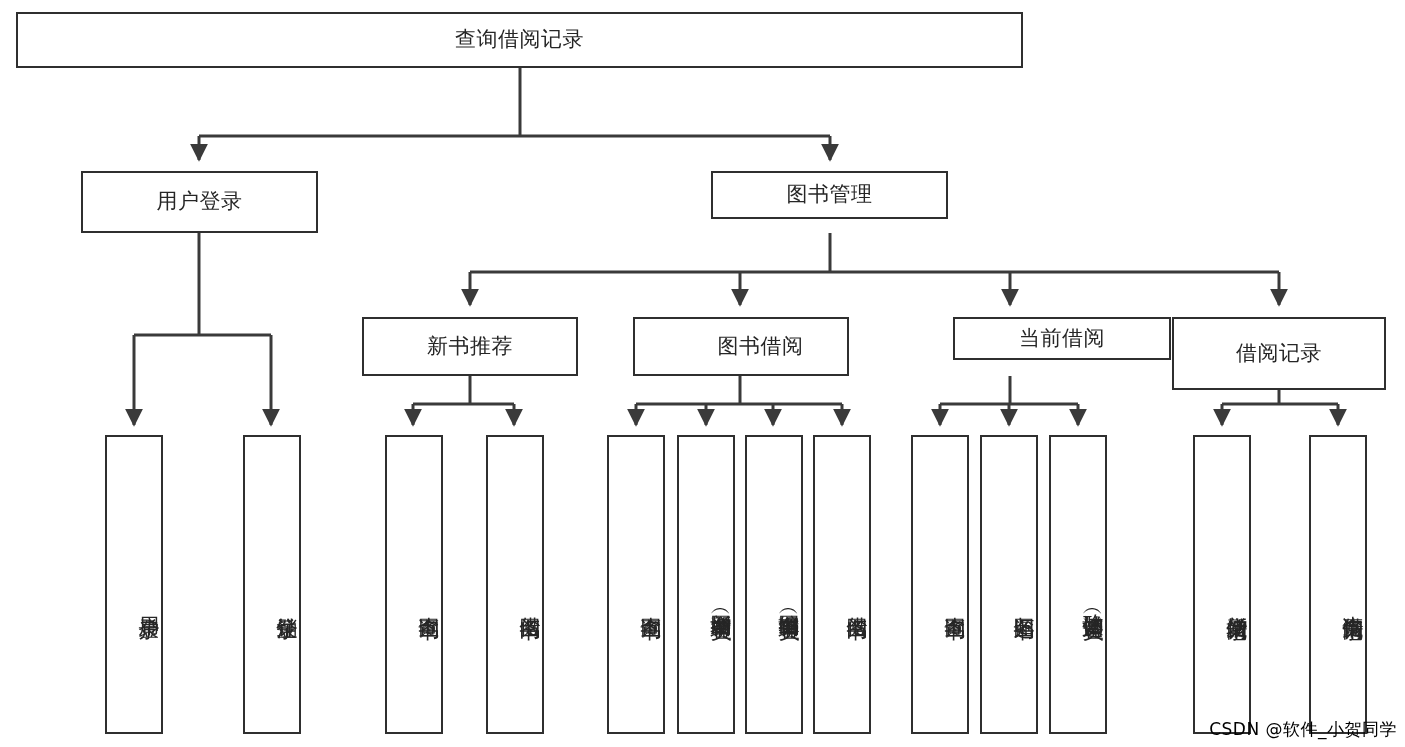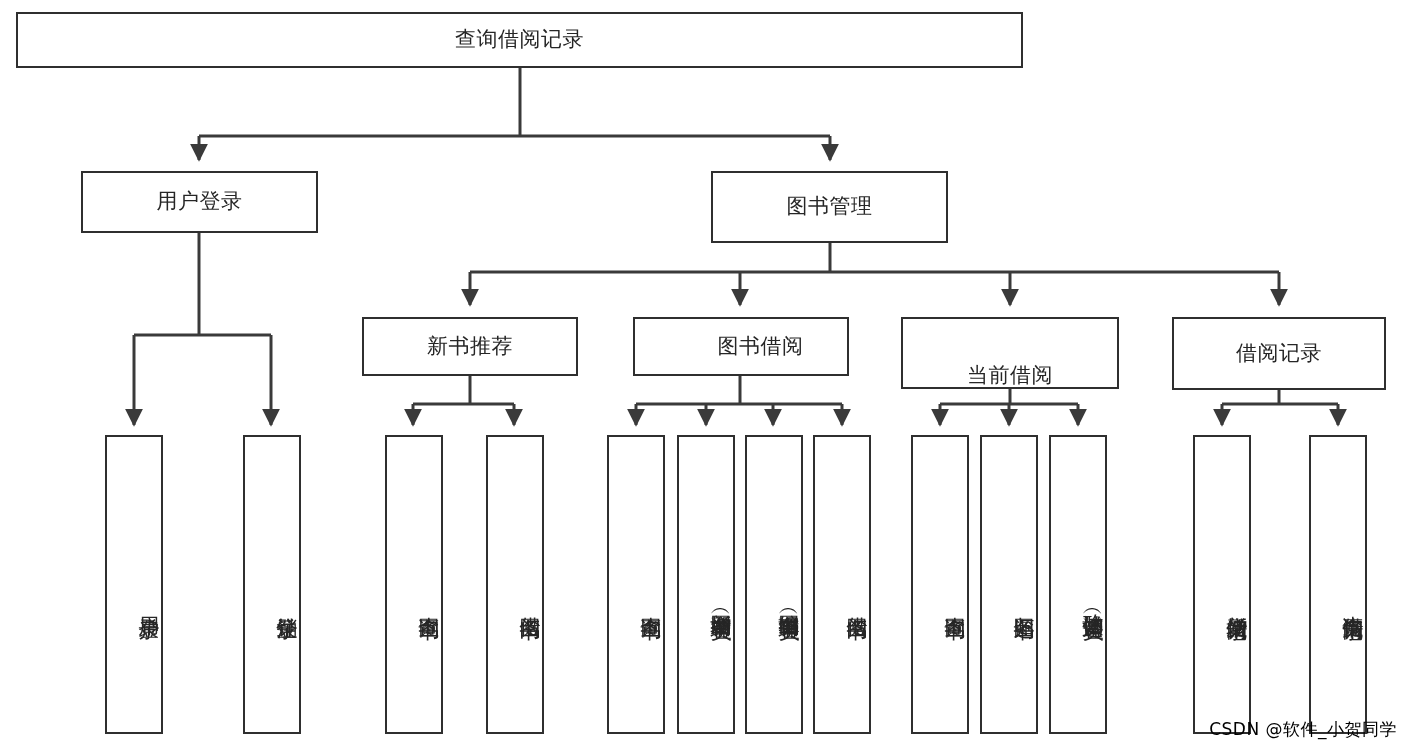--- a/index.html
+++ b/index.html
@@ -128,31 +128,31 @@
     </g>
   </svg>
 
   <div class="node node-h node-root" style="left:16px; top:12px; width:1007px; height:56px;">
     <span>查询借阅记录</span>
   </div>
 
   <div class="node node-h" style="left:81px; top:171px; width:237px; height:62px;">
     <span>用户登录</span>
   </div>
-  <div class="node node-h" style="left:711px; top:171px; width:237px; height:72px;">
+  <div class="node node-h" style="left:711px; top:171px; width:237px; height:48px;">
     <span>图书管理</span>
   </div>
 
   <div class="node node-h" style="left:362px; top:317px; width:216px; height:59px;">
     <span>新书推荐</span>
   </div>
   <div class="node node-h" style="left:633px; top:317px; width:216px; height:59px;padding-left:39px;">
     <span>图书借阅</span>
   </div>
-  <div class="node node-h" style="left:901px; top:317px; width:218px; height:72px;align-items:flex-end;">
+  <div class="node node-h" style="left:953px; top:317px; width:218px; height:43px;">
     <span>当前借阅</span>
   </div>
   <div class="node node-h" style="left:1172px; top:317px; width:214px; height:73px;">
     <span>借阅记录</span>
   </div>
 
   <div class="node node-v" style="left:105px; top:435px; width:58px; height:299px;">
     <span class="vlabel">用户登录</span>
   </div>
   <div class="node node-v" style="left:243px; top:435px; width:58px; height:299px;">

